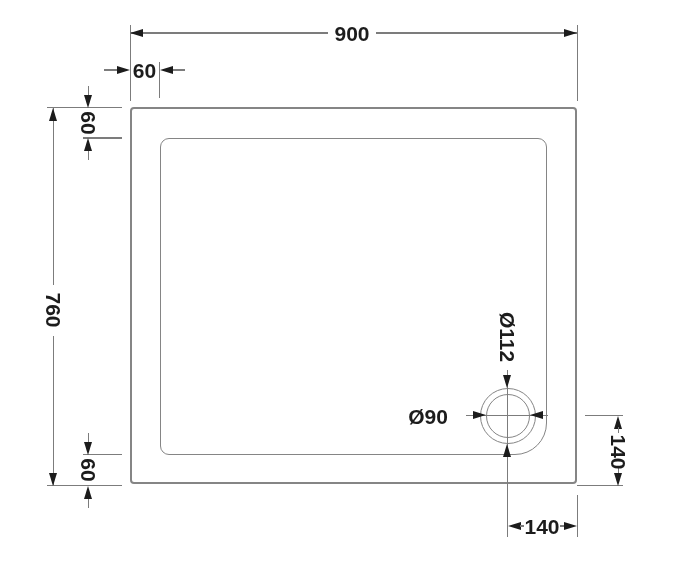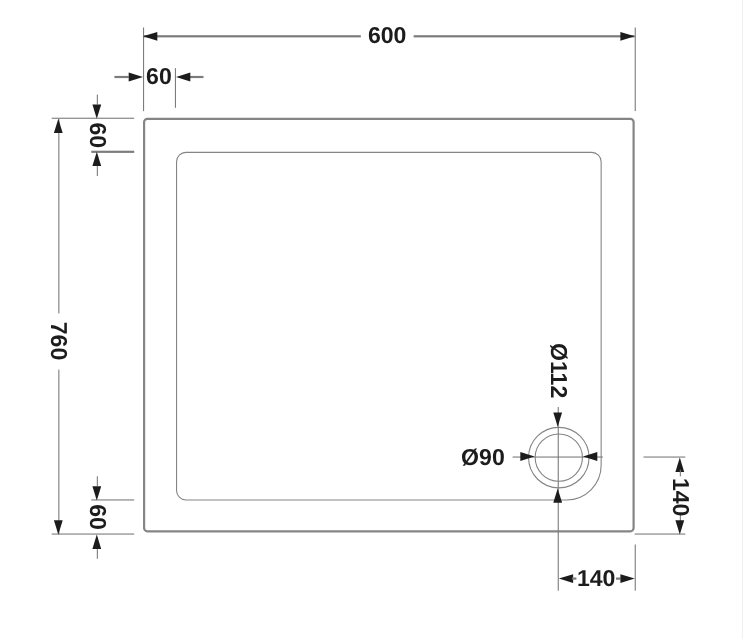--- a/index.html
+++ b/index.html
@@ -83,23 +83,23 @@
   <div class="vline" style="left:617.5px; top:427px; height:6px;"></div>
   <div class="vline" style="left:617.5px; top:468px; height:6px;"></div>
   <div class="arr a-down" style="left:613.5px; top:472.5px;"></div>
 
   <div class="vline" style="left:576.5px; top:495px; height:42px;"></div>
   <div class="arr a-left" style="left:507.5px; top:521.5px;"></div>
   <div class="hline" style="left:520px; top:525.4px; width:4px;"></div>
   <div class="hline" style="left:560px; top:525.4px; width:4px;"></div>
   <div class="arr a-right" style="left:564px; top:521.5px;"></div>
 
-  <div class="lbl" style="left:352px; top:33px;">600</div>
+  <div class="lbl" style="left:352px; top:33px;">900</div>
   <div class="lbl" style="left:144.5px; top:70px;">60</div>
   <div class="lbl rot" style="left:88px; top:123px;">60</div>
   <div class="lbl rot" style="left:53px; top:310px;">760</div>
   <div class="lbl rot" style="left:88px; top:470px;">60</div>
   <div class="lbl rot" style="left:507px; top:337px;">Ø112</div>
-  <div class="lbl" style="left:439px; top:416px;">Ø90</div>
+  <div class="lbl" style="left:428px; top:416px;">Ø90</div>
   <div class="lbl rot" style="left:618px; top:452px;">140</div>
   <div class="lbl" style="left:542px; top:526px;">140</div>
 
 </div>
 
 </body></html>

